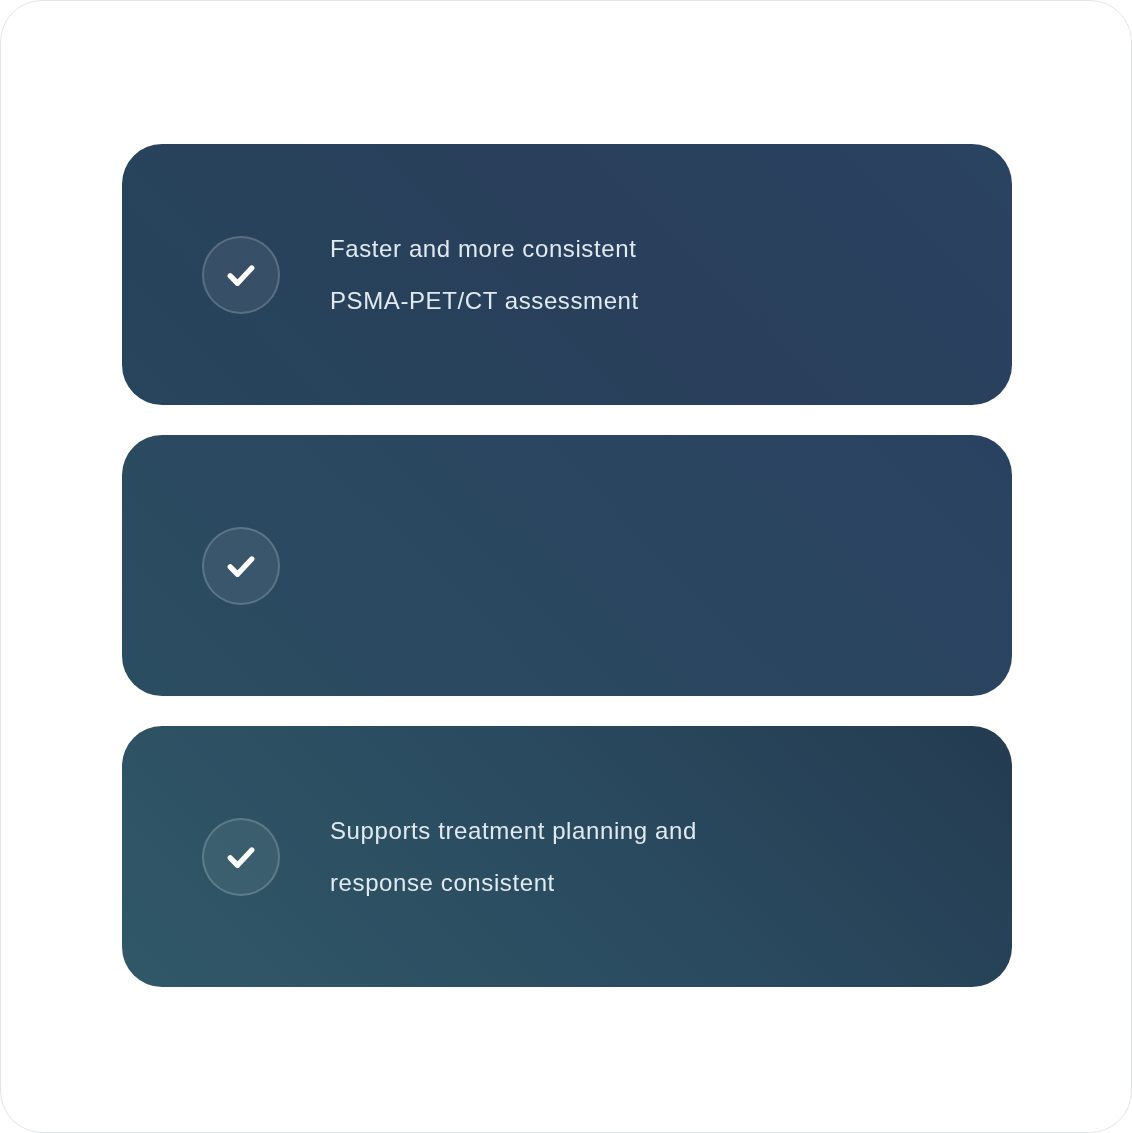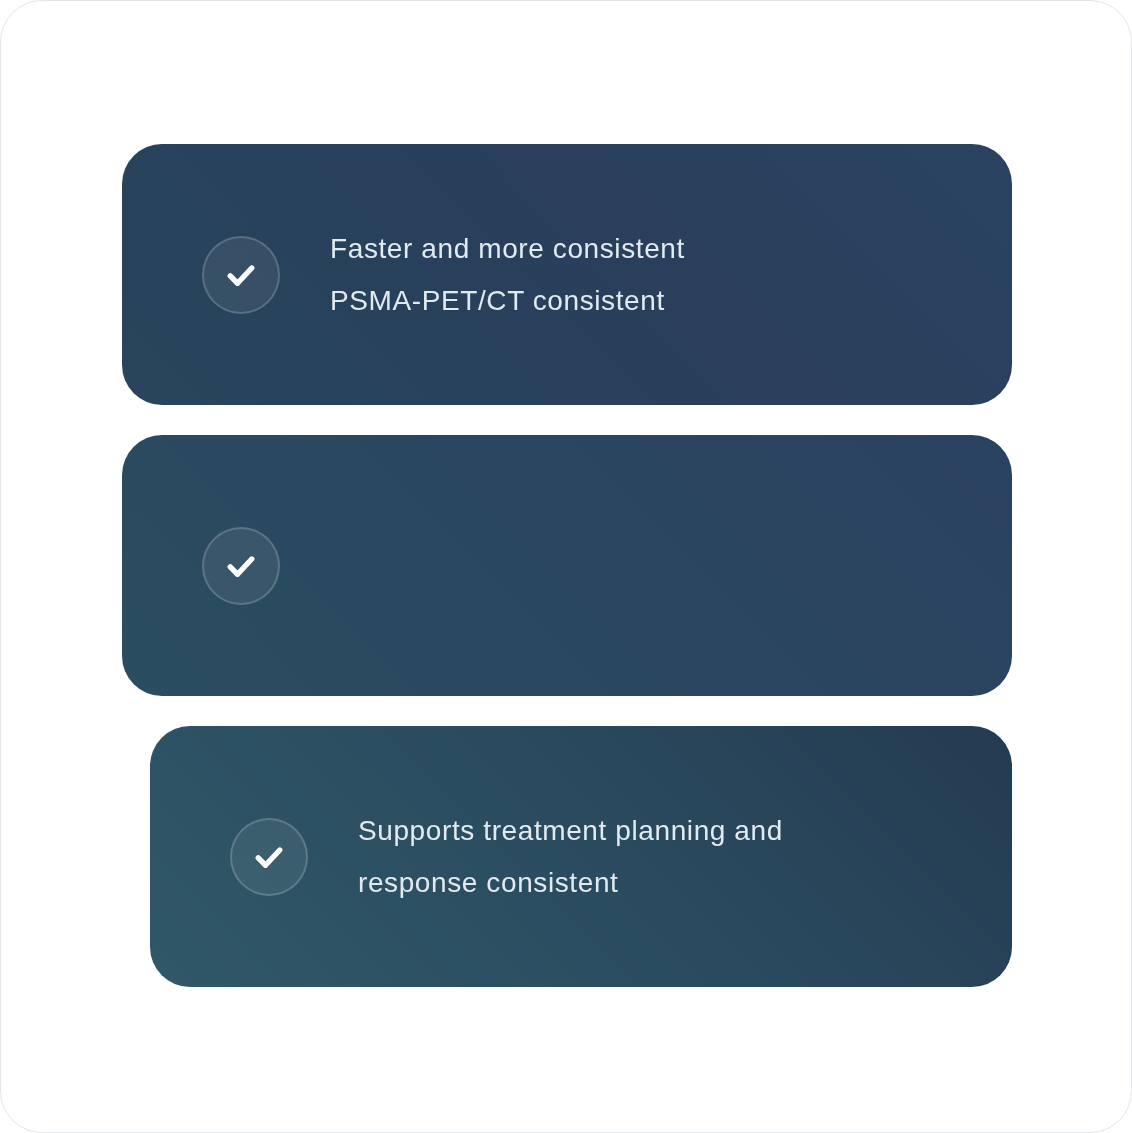--- a/index.html
+++ b/index.html
@@ -36,41 +36,40 @@
     box-sizing: border-box;
   }
   .feature-card.card-1 {
     background: linear-gradient(45deg, #27455c 0%, #293f5b 55%, #2a4361 100%);
   }
   .feature-card.card-2 {
     background: linear-gradient(45deg, #2b4d61 0%, #2a4660 55%, #2a4261 100%);
   }
   .feature-card.card-3 {
     background: linear-gradient(45deg, #305868 0%, #2a4a5f 55%, #243b51 100%);
-    margin-left: 28px;
   }
   .check-circle {
     flex: 0 0 auto;
     width: 78px;
     height: 78px;
     border-radius: 50%;
     background: rgba(255, 255, 255, 0.07);
     border: 2px solid rgba(255, 255, 255, 0.18);
     display: flex;
     align-items: center;
     justify-content: center;
     box-sizing: border-box;
     margin-right: 50px;
   }
   .check-circle svg {
     display: block;
   }
   .feature-text {
     color: #e2eaf1;
-    font-size: 28px;
+    font-size: 24px;
     line-height: 52px;
     font-weight: 400;
     letter-spacing: 0.6px;
   }
   .feature-text .line {
     display: block;
     white-space: nowrap;
   }
 </style>
 </head>
@@ -82,21 +81,21 @@
     <div class="feature-card card-1">
       <div class="check-circle">
         <span>
           <svg width="38" height="38" viewBox="0 0 24 24" fill="none">
             <path d="M5.2 12.6 L9.8 17.2 L18.8 7.6" stroke="#ffffff" stroke-width="3.4" stroke-linecap="round" stroke-linejoin="round"></path>
           </svg>
         </span>
       </div>
       <div class="feature-text">
         <span class="line">Faster and more consistent</span>
-        <span class="line">PSMA-PET/CT consistent</span>
+        <span class="line">PSMA-PET/CT assessment</span>
       </div>
     </div>
 
     <div class="feature-card card-2">
       <div class="check-circle">
         <span>
           <svg width="38" height="38" viewBox="0 0 24 24" fill="none">
             <path d="M5.2 12.6 L9.8 17.2 L18.8 7.6" stroke="#ffffff" stroke-width="3.4" stroke-linecap="round" stroke-linejoin="round"></path>
           </svg>
         </span>

